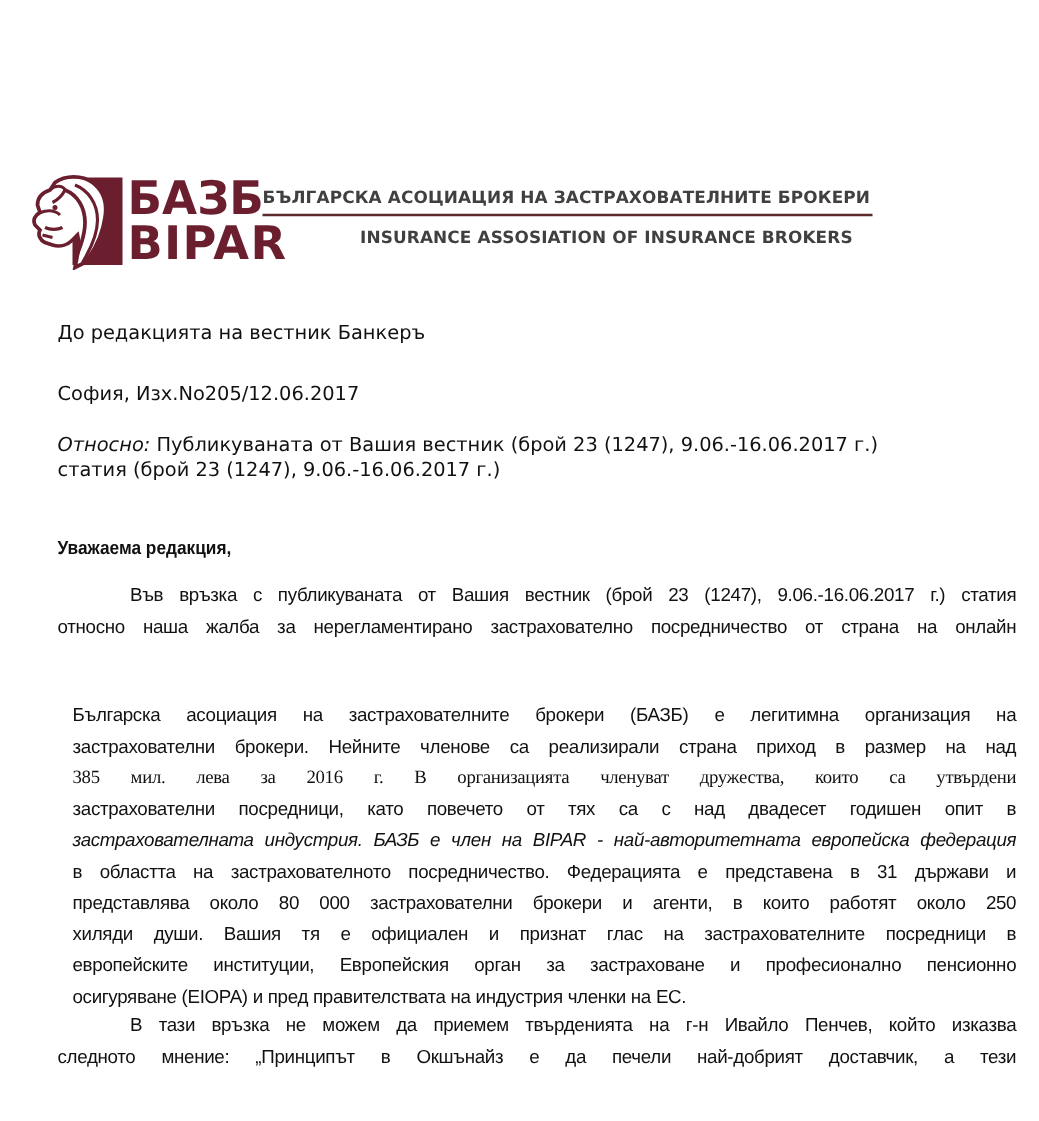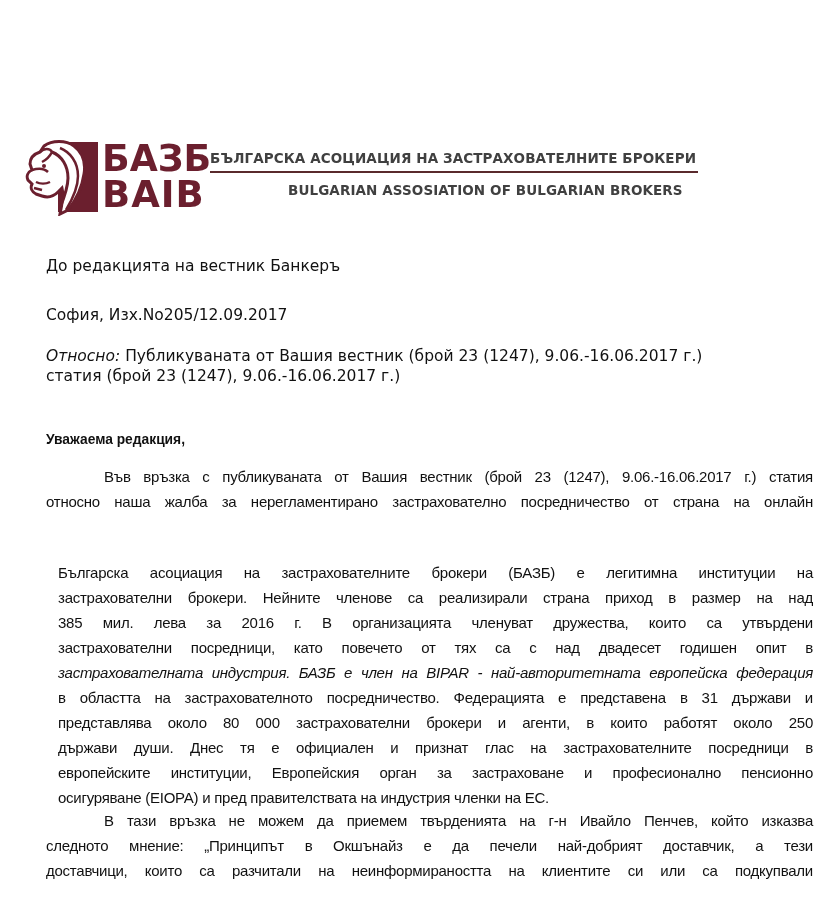--- a/index.html
+++ b/index.html
@@ -199,57 +199,56 @@
         <path d="M10 32 C16 30, 22 30, 26 34" fill="none" stroke="#6b1f2e" stroke-width="2.5"></path>
         <path d="M14 44 C18 46, 24 46, 28 44" fill="none" stroke="#6b1f2e" stroke-width="2.5"></path>
         <path d="M30 14 C40 18, 46 28, 46 40 C46 50, 42 60, 38 70" fill="none" stroke="#6b1f2e" stroke-width="3"></path>
         <path d="M38 10 C48 14, 56 24, 56 38 C56 50, 50 62, 44 72" fill="none" stroke="#6b1f2e" stroke-width="2.5"></path>
         <circle cx="22" cy="28" r="2" fill="#6b1f2e"></circle>
         <path d="M12 50 L20 52" stroke="#6b1f2e" stroke-width="2.5"></path>
       </svg>
     </div>
     <div class="logo-text">
       <div class="bg-line">БАЗБ</div>
-      <div class="en-line">BAIB</div>
+      <div class="en-line">BIPAR</div>
     </div>
     <div class="org-name">
       <div class="org-name-bg">БЪЛГАРСКА АСОЦИАЦИЯ НА ЗАСТРАХОВАТЕЛНИТЕ БРОКЕРИ</div>
       <div class="org-divider"></div>
-      <div class="org-name-en">BULGARIAN ASSOSIATION OF BULGARIAN BROKERS</div>
+      <div class="org-name-en">INSURANCE ASSOSIATION OF INSURANCE BROKERS</div>
     </div>
   </div>
 
   <div class="recipient tahoma-like">До редакцията на вестник Банкеръ</div>
 
-  <div class="ref-line tahoma-like">София, Изх.No205/12.09.2017</div>
+  <div class="ref-line tahoma-like">София, Изх.No205/12.06.2017</div>
 
   <div class="subject tahoma-like">
     <span class="label">Относно:</span><span> Публикуваната от Вашия вестник (брой 23 (1247), 9.06.-16.06.2017 г.)</span><br>
     <span>статия (брой 23 (1247), 9.06.-16.06.2017 г.)</span>
   </div>
 
   <div class="salutation">Уважаема редакция,</div>
 
   <div class="para p1 body-text condensed">
     <span class="line indent" style="white-space: normal;">Във връзка с публикуваната от Вашия вестник (брой 23 (1247), 9.06.-16.06.2017 г.) статия</span>
     <span class="line" style="white-space: normal;">относно наша жалба за нерегламентирано застрахователно посредничество от страна на онлайн</span>
   </div>
 
   <div class="para p2 body-text condensed">
-    <span class="line" style="white-space: normal;">Българска асоциация на застрахователните брокери (БАЗБ) е легитимна институции на</span>
+    <span class="line" style="white-space: normal;">Българска асоциация на застрахователните брокери (БАЗБ) е легитимна организация на</span>
     <span class="line" style="white-space: normal;">застрахователни брокери. Нейните членове са реализирали страна приход в размер на над</span>
-    <span class="line" style="white-space: normal;">385 мил. лева за 2016 г. В организацията членуват дружества, които са утвърдени</span>
+    <span class="line" style="white-space: normal; font-family: Liberation Serif, serif;">385 мил. лева за 2016 г. В организацията членуват дружества, които са утвърдени</span>
     <span class="line" style="white-space: normal;">застрахователни посредници, като повечето от тях са с над двадесет годишен опит в</span>
     <span class="line" style="white-space: normal; font-style: italic;">застрахователната индустрия. БАЗБ е член на BIPAR - най-авторитетната европейска федерация</span>
     <span class="line" style="white-space: normal;">в областта на застрахователното посредничество. Федерацията е представена в 31 държави и</span>
     <span class="line" style="white-space: normal;">представлява около 80 000 застрахователни брокери и агенти, в които работят около 250</span>
-    <span class="line" style="white-space: normal;">държави души. Днес тя е официален и признат глас на застрахователните посредници в</span>
+    <span class="line" style="white-space: normal;">хиляди души. Вашия тя е официален и признат глас на застрахователните посредници в</span>
     <span class="line" style="white-space: normal;">европейските институции, Европейския орган за застраховане и професионално пенсионно</span>
     <span class="line last" style="white-space: normal;">осигуряване (EIOPA) и пред правителствата на индустрия членки на ЕС.</span>
   </div>
 
   <div class="para p3 body-text condensed">
     <span class="line indent" style="white-space: normal;">В тази връзка не можем да приемем твърденията на г-н Ивайло Пенчев, който изказва</span>
     <span class="line" style="white-space: normal;">следното мнение: „Принципът в Окшънайз е да печели най-добрият доставчик, а тези</span>
-    <span class="line" style="white-space: normal;">доставчици, които са разчитали на неинформираността на клиентите си или са подкупвали</span>
   </div>
 
 </div>
 
 </body></html>

